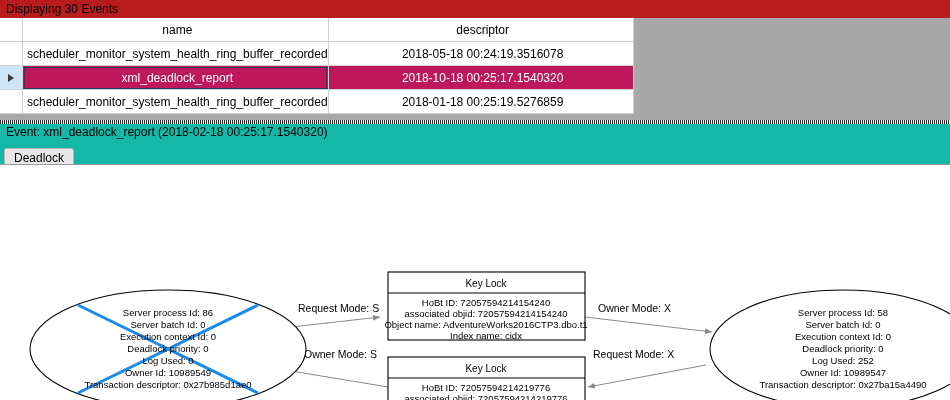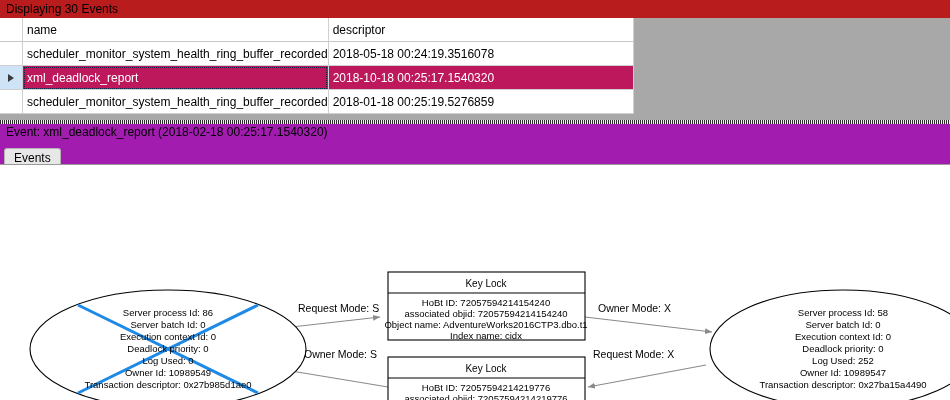--- a/index.html
+++ b/index.html
@@ -20,21 +20,21 @@
 
   
   .grid{
     position:absolute;left:0;top:18px;width:950px;height:102px;
     background:#a8a8a8;
   }
   .grid table{border-collapse:collapse;table-layout:fixed;background:#fff;}
   .grid td,.grid th{
     height:23px;font-size:12px;font-weight:normal;
     border-right:1px solid #d0d0d0;border-bottom:1px solid #d0d0d0;
-    padding:0 0 0 4px;text-align:left;white-space:nowrap;overflow:hidden;
+    padding:0 0 0 4px;text-align:center;white-space:nowrap;overflow:hidden;
     background:#ffffff;color:#000;
   }
   .col-sel{width:22px;padding:0 !important;text-align:center !important;}
   .col-name{width:277px;}
   .col-ts{width:300px;}
   .grid thead th{background:#ffffff;color:#000;border-bottom:1px solid #c8c8c8;}
   .row-selected td{background:#be185d;color:#ffffff;}
   .row-selected td.col-sel{background:#cfe3f7;}
   .row-selected td.cell-focus{outline:1px dotted #0b2c4e;outline-offset:-2px;}
   .tri{
@@ -50,21 +50,21 @@
     background-image:repeating-linear-gradient(90deg,#2b2b2b 0 1px,transparent 1px 2px),
                      repeating-linear-gradient(90deg,transparent 0 1px,#2b2b2b 1px 2px);
     background-size:2px 2px,2px 2px;
     background-position:0 0,1px 2px;
     background-repeat:repeat-x,repeat-x;
     border-bottom:1px solid #dcdcdc;
   }
 
   
   .detail-pane{
-    position:absolute;left:0;top:124px;width:950px;height:276px;background:#a21caf;
+    position:absolute;left:0;top:124px;width:950px;height:276px;background:#14b8a6;
   }
   .event-caption{
     position:absolute;left:6px;top:1px;font-size:12px;color:#000;white-space:nowrap;
   }
   .tabstrip{
     position:absolute;left:4px;top:19px;height:22px;display:flex;align-items:flex-end;
   }
   .tab{
     height:18px;line-height:18px;padding:0 9px;font-size:12px;
     background:#e7e7e7;border:1px solid #b4b4b4;border-bottom:none;
@@ -126,21 +126,21 @@
       </tbody>
     </table>
   </div>
 
   <div class="splitter"></div>
 
   <div class="detail-pane">
     <div class="event-caption">Event: xml_deadlock_report (2018-02-18 00:25:17.1540320)</div>
 
     <div class="tabstrip">
-      <div class="tab">Events</div>
+      <div class="tab">Deadlock</div>
     </div>
 
     <div class="canvas-wrap">
       <svg width="950" height="360" viewBox="0 0 950 360" xmlns="http://www.w3.org/2000/svg">
         <defs>
           <marker id="arrow" markerWidth="8" markerHeight="8" refX="7" refY="3" orient="auto" markerUnits="userSpaceOnUse">
             <path d="M0,0 L7,3 L0,6 z" fill="#8a8a8a"></path>
           </marker>
         </defs>
 

